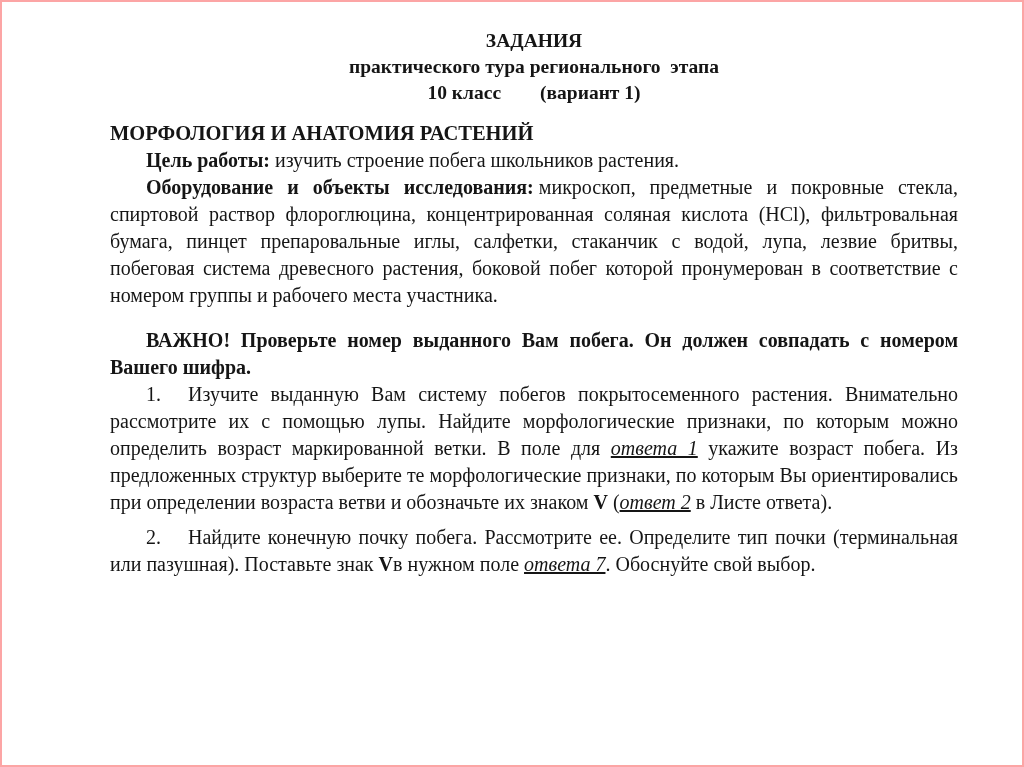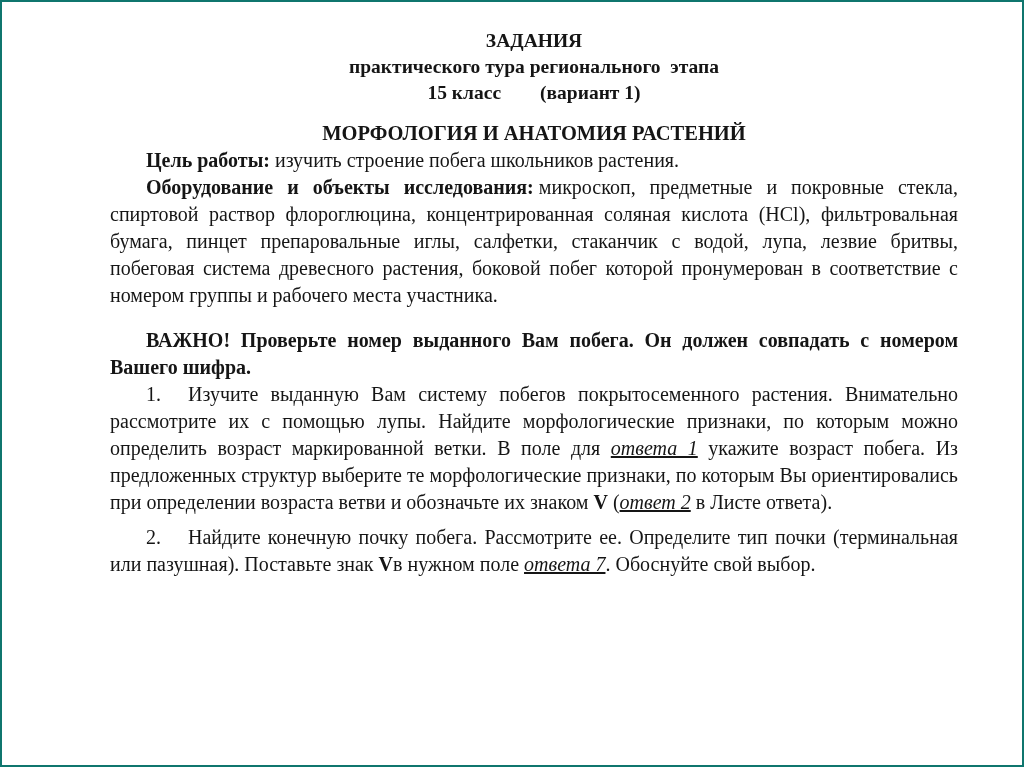--- a/index.html
+++ b/index.html
@@ -6,37 +6,36 @@
     margin: 0;
     padding: 0;
     background: #ffffff;
   }
   .slide {
     position: relative;
     width: 1024px;
     height: 767px;
     box-sizing: border-box;
     background: #ffffff;
-    border: 2px solid #0f766e;
+    border: 2px solid #fca5a5;
     font-family: "Liberation Serif", "DejaVu Serif", serif;
     color: #151515;
     overflow: hidden;
   }
   .content {
     padding: 26px 64px 0 108px;
   }
   .title-block div {
     text-align: center;
     font-weight: bold;
     font-size: 19.5px;
     line-height: 26px;
     white-space: pre;
   }
   .section-title {
-    text-align: center;
     font-weight: bold;
     font-size: 20.5px;
     line-height: 27px;
     margin-top: 14px;
   }
   p {
     margin: 0;
     font-size: 20px;
     line-height: 27px;
   }
@@ -61,21 +60,21 @@
 </style>
 </head>
 <body>
 
 <div class="slide">
   <div class="content">
 
     <div class="title-block">
       <div>ЗАДАНИЯ</div>
       <div>практического тура регионального  этапа</div>
-      <div>15 класс        (вариант 1)</div>
+      <div>10 класс        (вариант 1)</div>
     </div>
 
     <div class="section-title">МОРФОЛОГИЯ И АНАТОМИЯ РАСТЕНИЙ</div>
 
     <p class="indent"><span class="label">Цель работы:</span><span> изучить строение побега школьников растения.</span></p>
 
     <p class="indent justify"><span class="label">Оборудование и объекты исследования:</span><span class="after-label">микроскоп, предметные и покровные стекла, спиртовой раствор флороглюцина, концентрированная соляная кислота (HCl), фильтровальная бумага, пинцет препаровальные иглы, салфетки, стаканчик с водой, лупа, лезвие бритвы, побеговая система древесного растения, боковой побег которой пронумерован в соответствие с номером группы и  рабочего места участника.</span></p>
 
     <p class="indent justify important">ВАЖНО! Проверьте номер выданного Вам побега. Он должен совпадать с номером Вашего шифра.</p>
 

